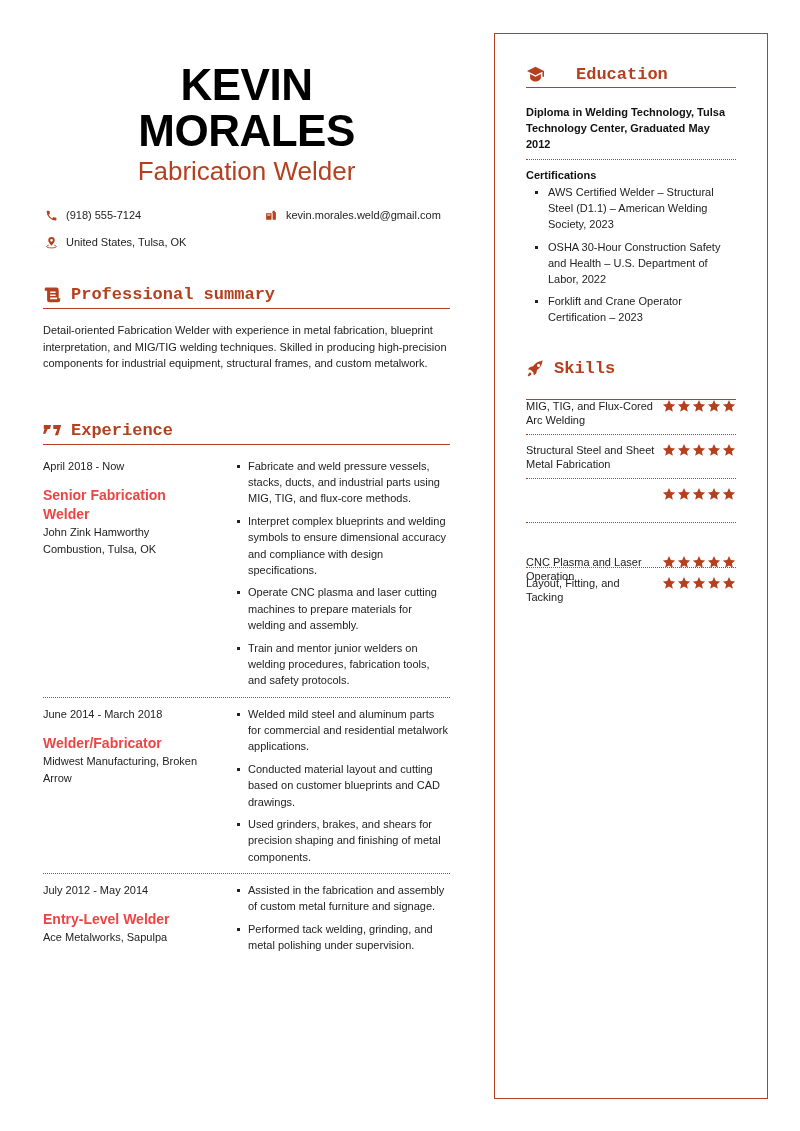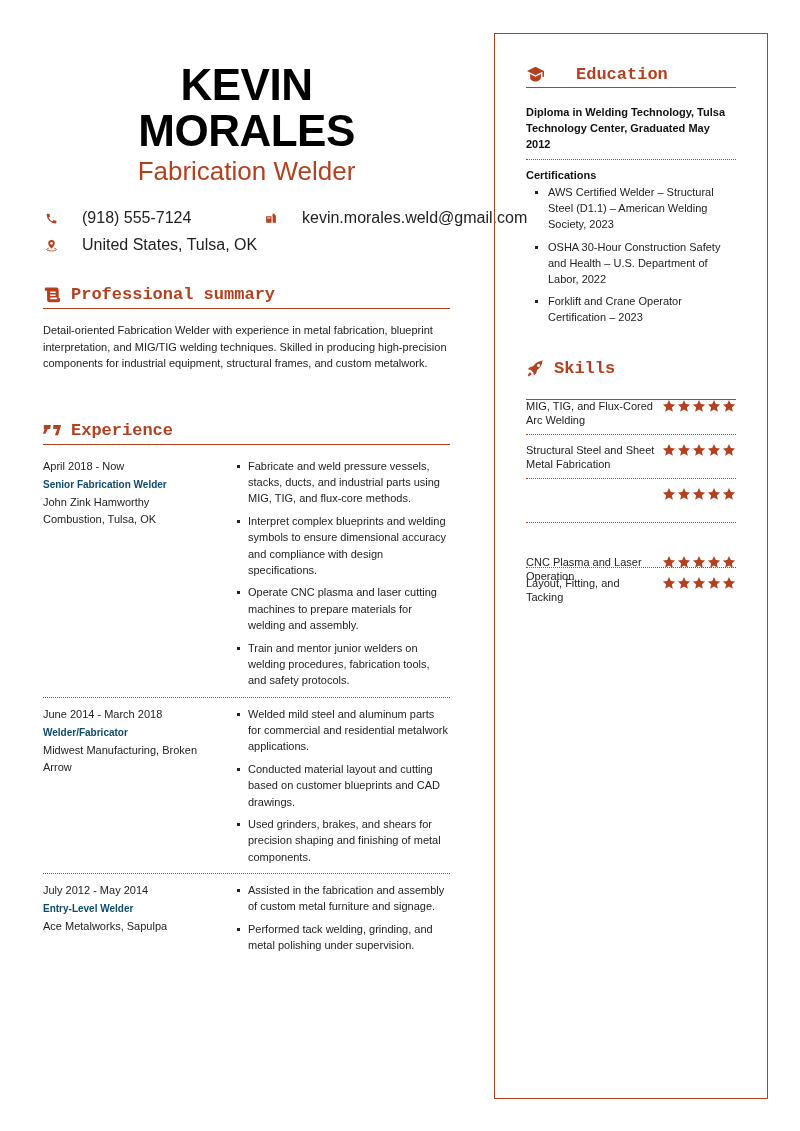--- a/index.html
+++ b/index.html
@@ -6,34 +6,34 @@
     html, body { width: 800px; height: 1131px; background: #ffffff; overflow: hidden; }
     body { position: relative; font-family: "Liberation Sans", "DejaVu Sans", sans-serif; color: #1a1a1a; }
 
     
     .left { position: absolute; left: 43px; top: 0; width: 407px; }
     .name { position: absolute; left: 0; width: 407px; top: 62px; text-align: center;
       font-family: "Liberation Sans", sans-serif; font-weight: 700; font-size: 44px; line-height: 46px; color: #000; letter-spacing: -0.5px; }
     .title { position: absolute; left: 0; width: 407px; top: 156px; text-align: center;
       font-size: 26px; color: #b5401f; font-weight: 400; }
 
-    .contact { position: absolute; font-size: 16px; color: #222; display: flex; align-items: center; gap: 24px; }
+    .contact { position: absolute; font-size: 11px; color: #222; display: flex; gap: 8px; }
     .contact svg { width: 13px; height: 13px; flex: none; }
 
     .section-head { position: absolute; left: 0; width: 407px; display: flex; align-items: center; gap: 9px;
       border-bottom: 1.5px solid #b5401f; padding-bottom: 4px; }
     .section-head .htitle { font-family: "Liberation Mono", "DejaVu Sans Mono", monospace; font-weight: 700; font-size: 17px; color: #b5401f; }
     .section-head svg { width: 19px; height: 17px; flex: none; }
 
     .summary { position: absolute; left: 0; top: 322px; width: 407px; font-size: 11px; line-height: 16.5px; color: #222; }
 
     .job { position: absolute; left: 0; width: 407px; }
     .job .meta { position: absolute; left: 0; top: 0; width: 180px; }
     .job .date { font-size: 11px; line-height: 16px; color: #222; }
-    .job .role { font-size: 10px; font-weight: 700; line-height: 19px; color: #0c4a6e; margin-top: 1px; }
+    .job .role { font-size: 14px; font-weight: 700; line-height: 19px; color: #ef4444; margin-top: 12px; }
     .job .company { font-size: 11px; line-height: 16.5px; color: #222; }
     .job ul { position: absolute; left: 192px; top: 0; width: 215px; list-style: none; }
     .job li { position: relative; padding-left: 13px; font-size: 11px; line-height: 16.2px; color: #222; margin-bottom: 6.5px; }
     .job li::before { content: ""; position: absolute; left: 2px; top: 7px; width: 3px; height: 3px; background: #222; }
     .dotsep { position: absolute; left: 0; width: 407px; border-top: 1.3px dotted #b5401f; }
 
     
     .sidebar { position: absolute; left: 494px; top: 33px; width: 274px; height: 1066px; border: 1.5px solid #b5401f; }
     .sb-inner { position: absolute; left: 31px; width: 210px; }
     .sb-inner .section-head { width: 210px; }

